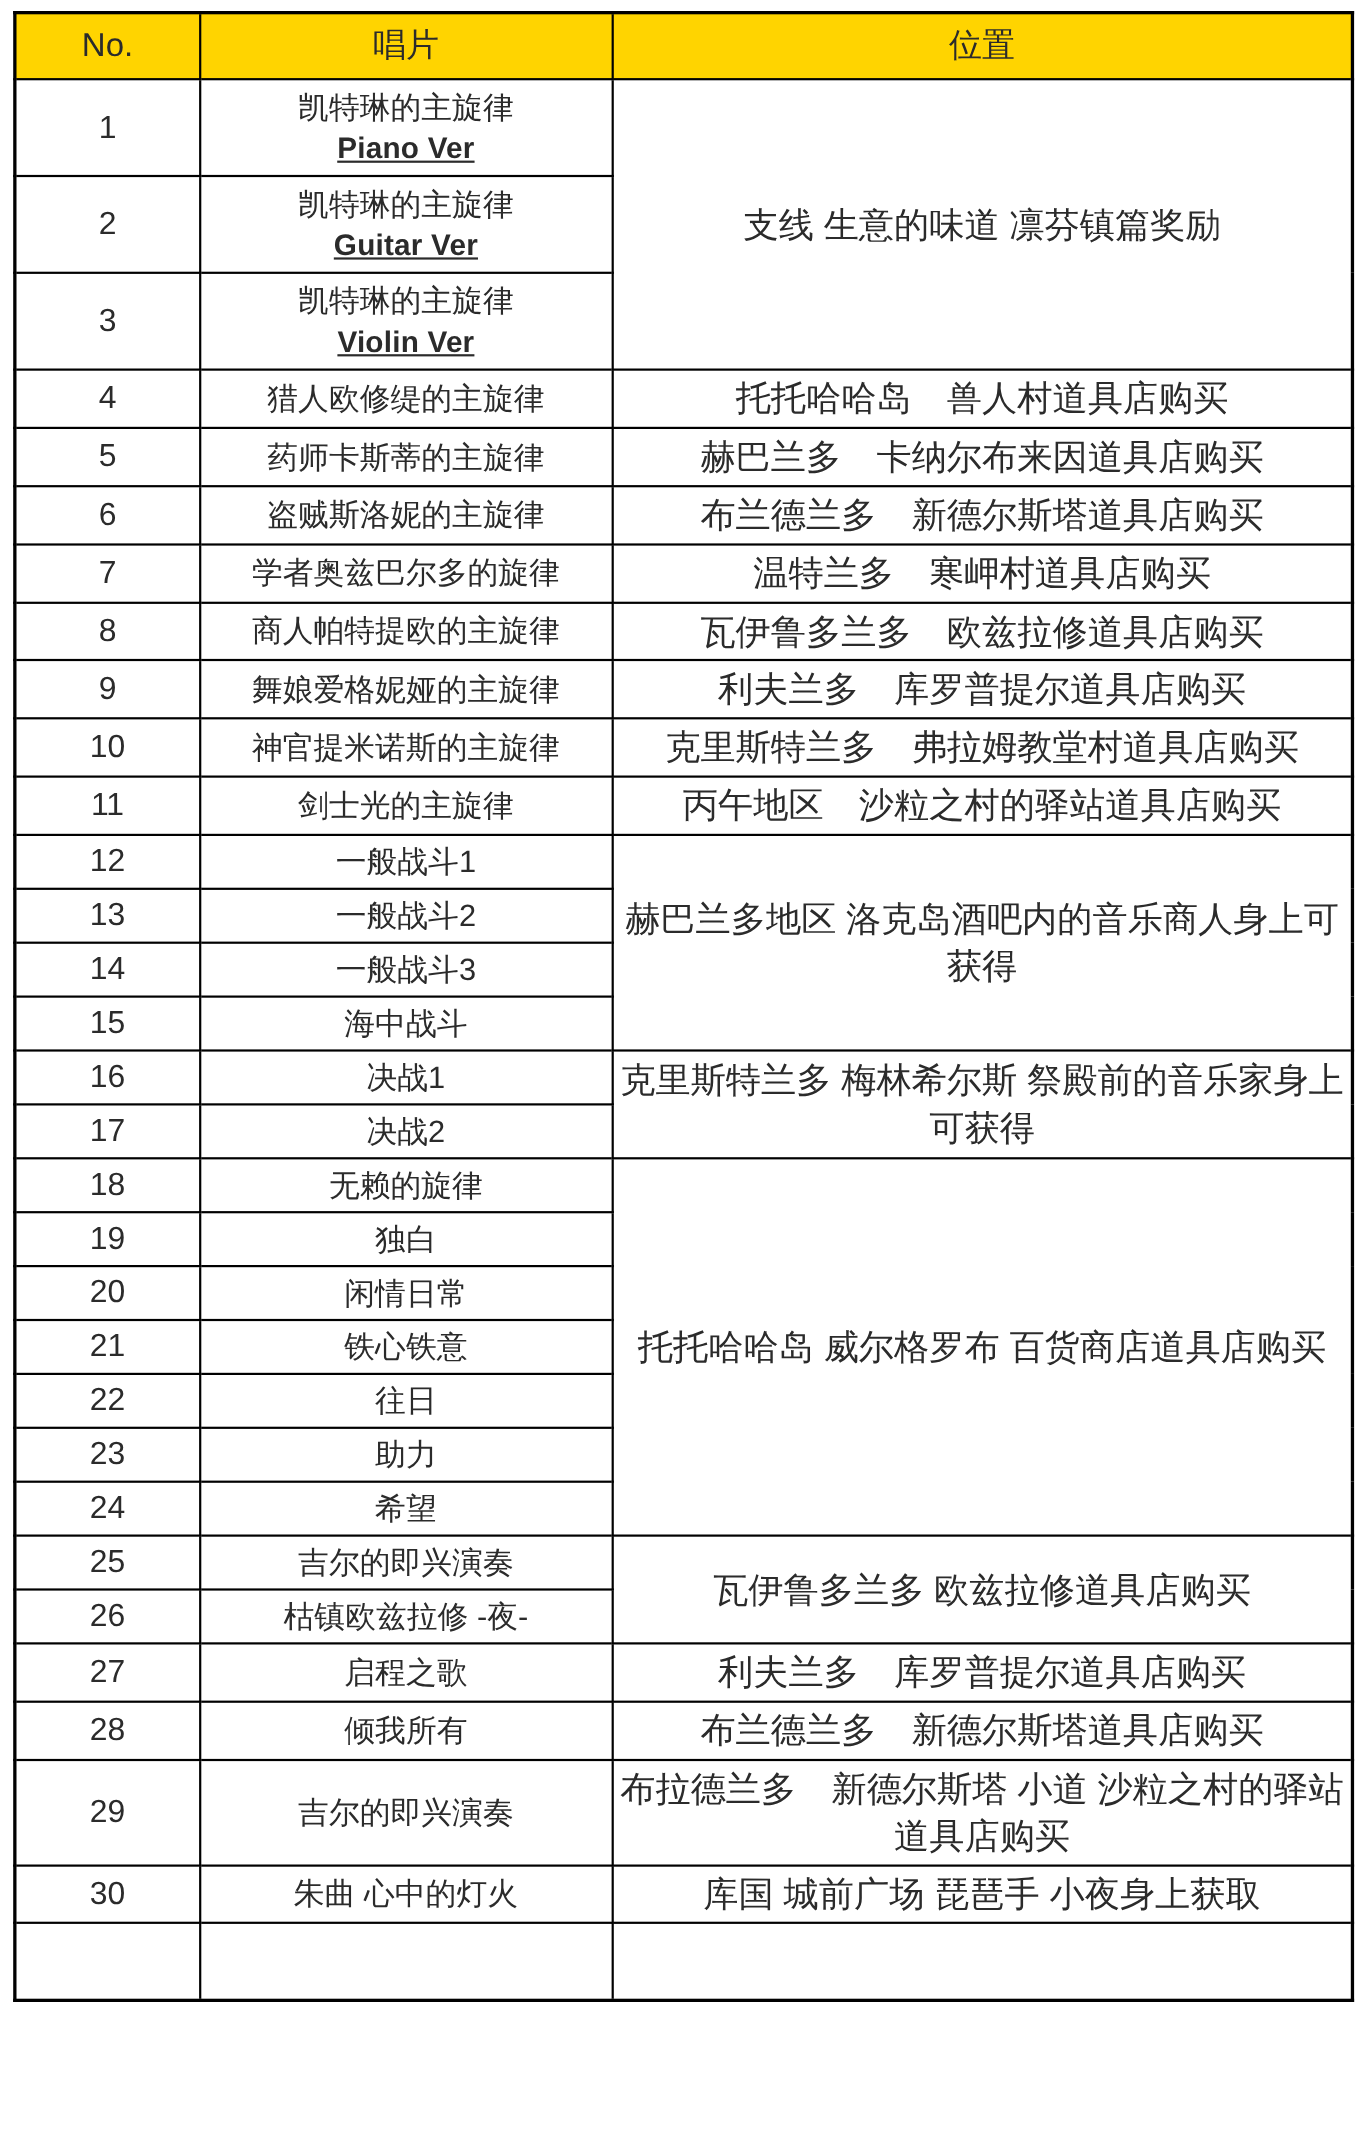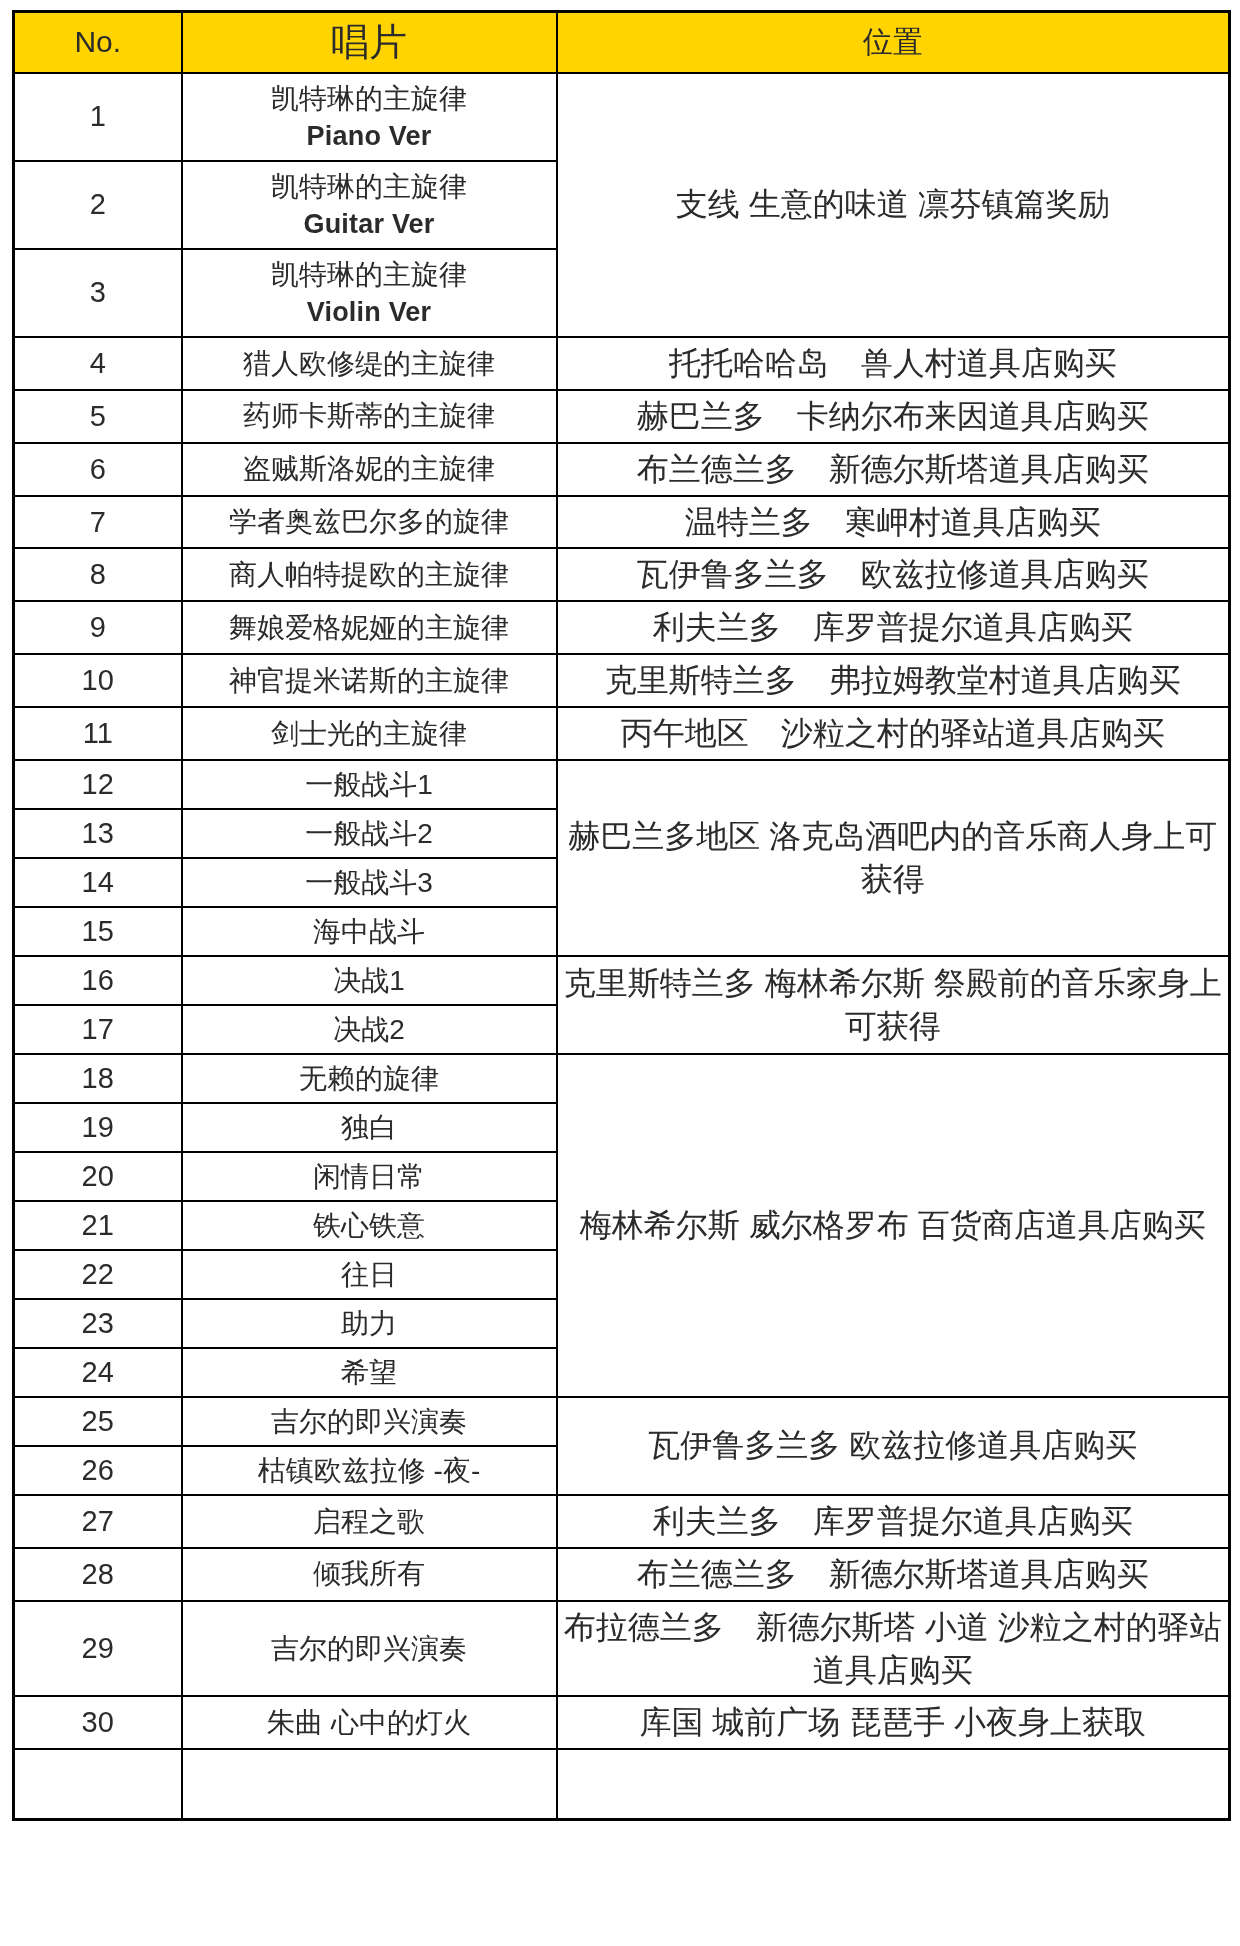--- a/index.html
+++ b/index.html
@@ -40,41 +40,42 @@
   }
   thead th {
     background: #FFD400;
     font-size: 30px;
     font-weight: normal;
     height: 50px;
     padding: 2px 6px;
     color: #333333;
   }
   thead th.head-no   { font-family: "Liberation Sans", sans-serif; }
-  thead th.head-song { font-size: 38px; }
+  thead th.head-song { font-size: 30px; }
   thead th.head-loc  { font-size: 30px; }
 
   td.cell-no {
     font-size: 29px;
     font-family: "Liberation Sans", sans-serif;
   }
   td.cell-song {
     font-size: 28px;
   }
   td.cell-loc {
     font-size: 32px;
     padding-left: 14px;
     padding-right: 14px;
   }
   td.cell-song .sub {
     display: block;
     font-family: "Liberation Sans", sans-serif;
     font-weight: bold;
     font-size: 27px;
     letter-spacing: 0.2px;
+    text-decoration: underline;
   }
   td.cell-song .main {
     display: block;
   }
   tr.row-std  td { height: 39px; }
   tr.row-two  td { height: 78px; }
   tr.row-blank td { height: 60px; }
 </style>
 </head>
 <body>
@@ -178,21 +179,21 @@
           <td class="cell-song">决战1</td>
           <td class="cell-loc" rowspan="2">克里斯特兰多 梅林希尔斯 祭殿前的音乐家身上可获得</td>
         </tr>
         <tr class="row-std">
           <td class="cell-no">17</td>
           <td class="cell-song">决战2</td>
         </tr>
         <tr class="row-std">
           <td class="cell-no">18</td>
           <td class="cell-song">无赖的旋律</td>
-          <td class="cell-loc" rowspan="7">梅林希尔斯 威尔格罗布 百货商店道具店购买</td>
+          <td class="cell-loc" rowspan="7">托托哈哈岛 威尔格罗布 百货商店道具店购买</td>
         </tr>
         <tr class="row-std">
           <td class="cell-no">19</td>
           <td class="cell-song">独白</td>
         </tr>
         <tr class="row-std">
           <td class="cell-no">20</td>
           <td class="cell-song">闲情日常</td>
         </tr>
         <tr class="row-std">

